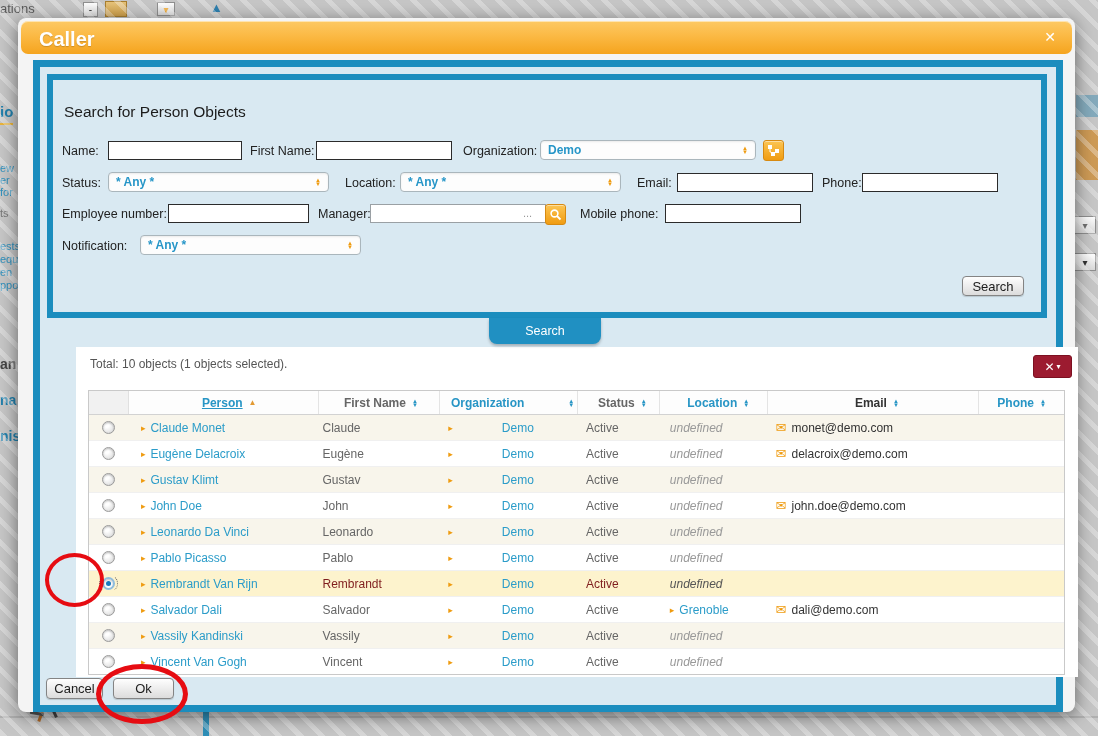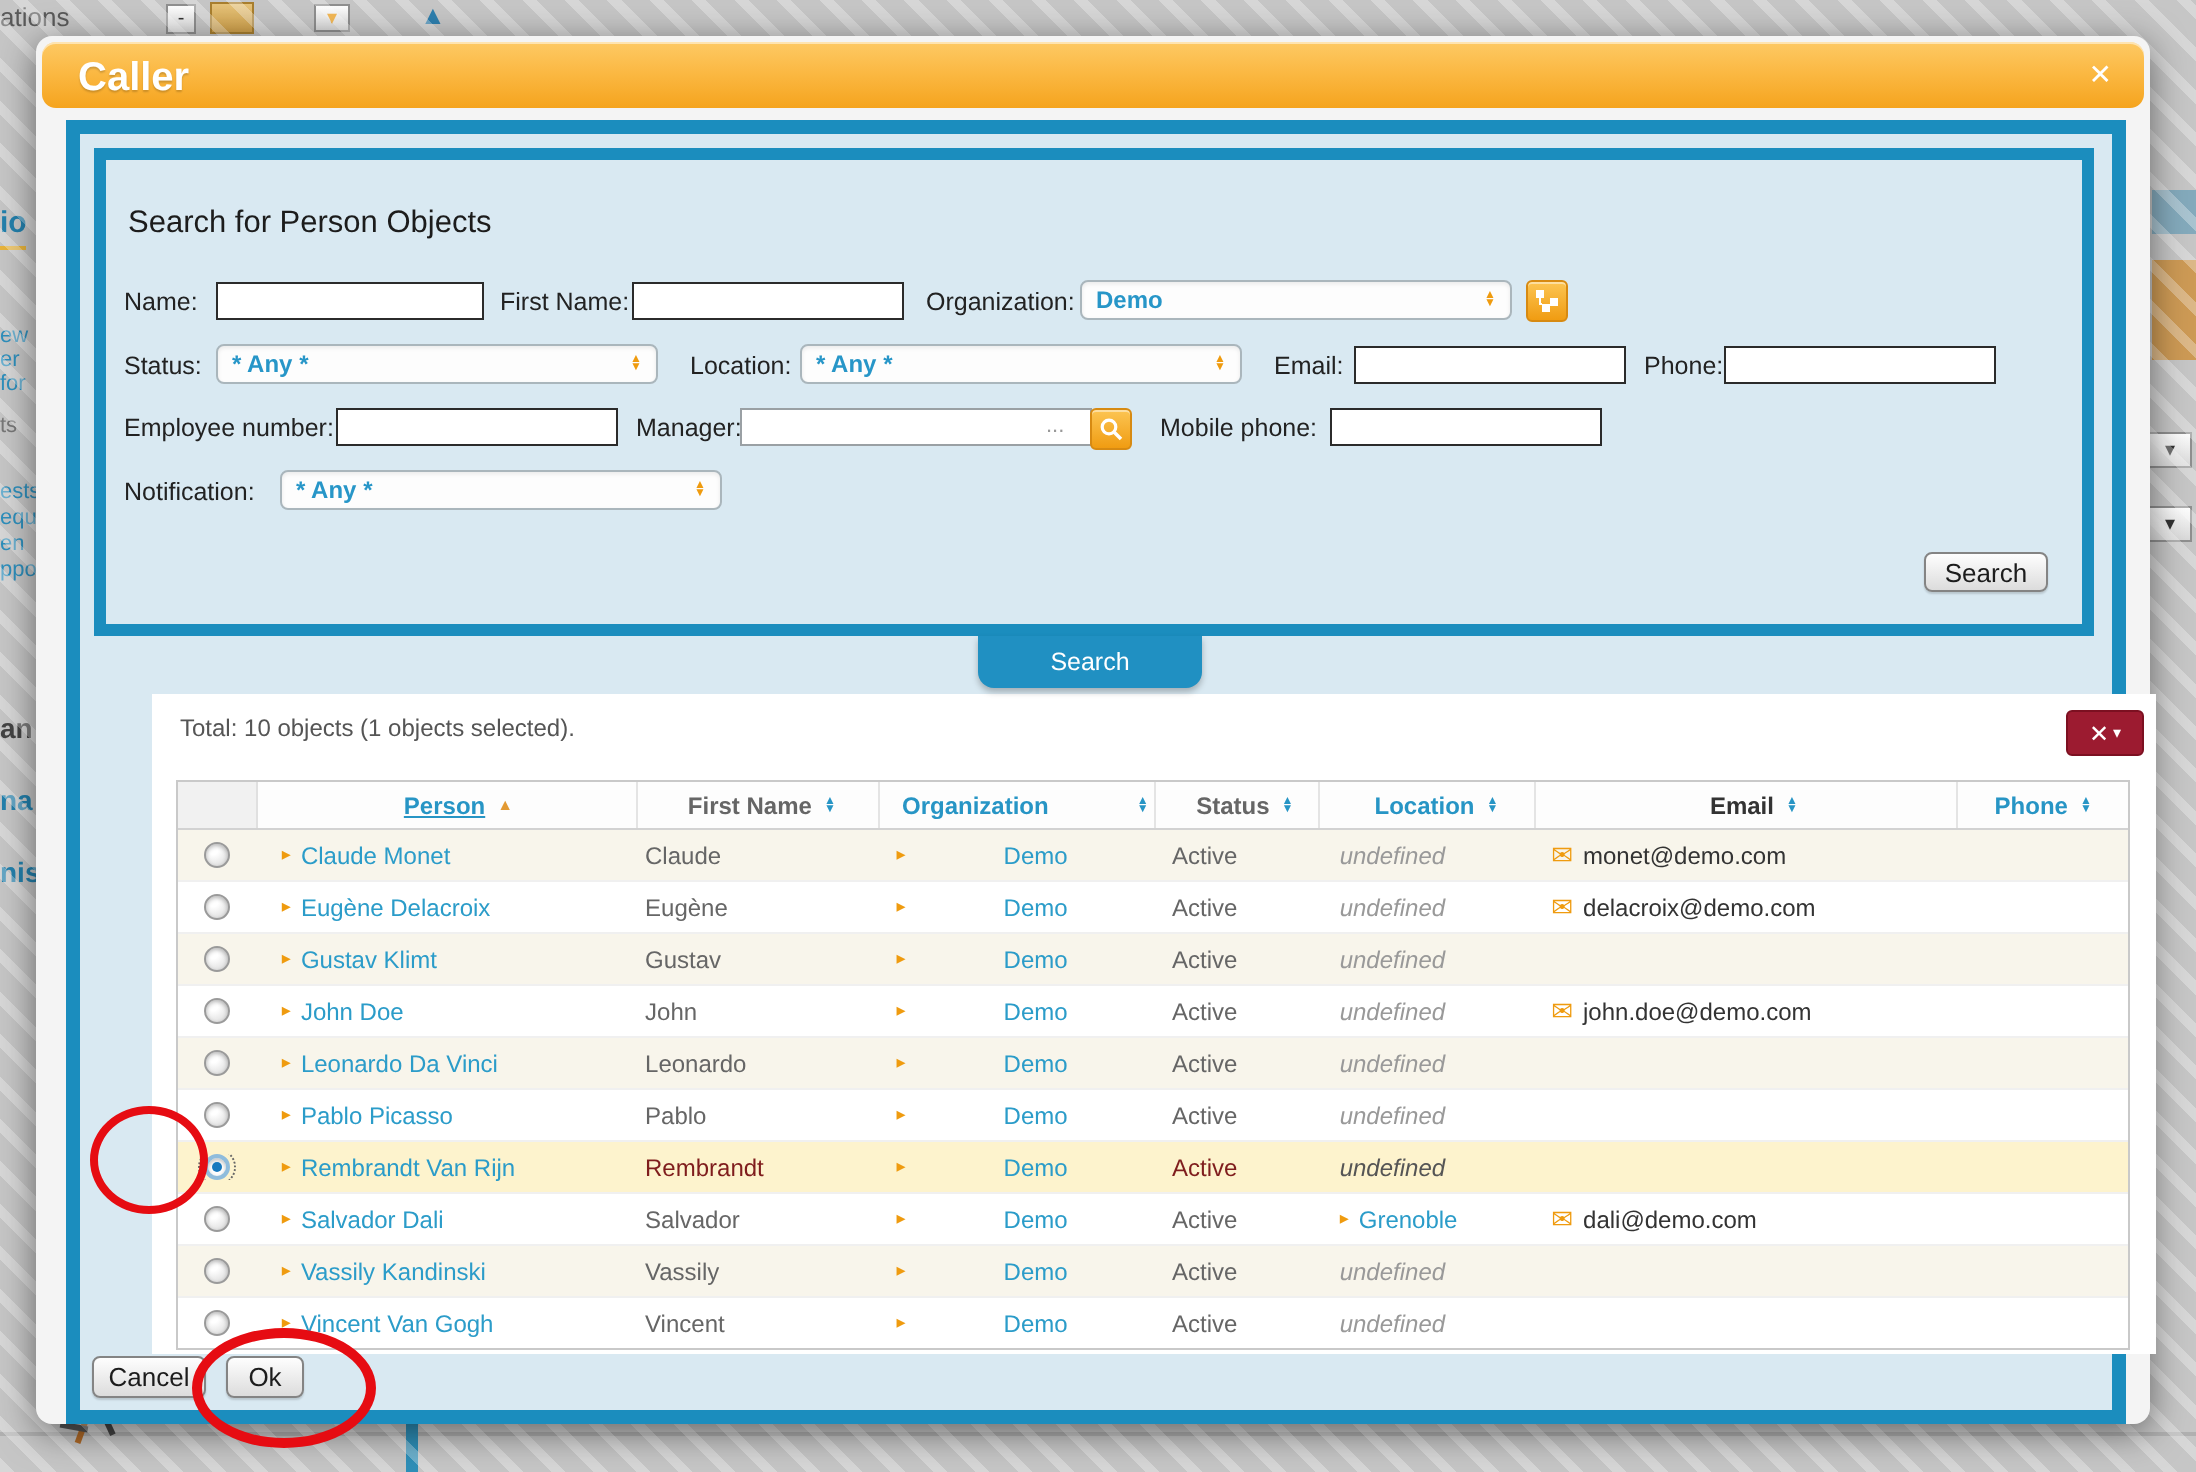--- a/index.html
+++ b/index.html
@@ -98,21 +98,21 @@
   .undef{font-style:italic;color:#999;}
   .tr.selected .undef{color:#555;}
   .env{color:#ef9b0f;font-size:13px;margin-right:5px;}
   .radio{width:13px;height:13px;border-radius:50%;box-sizing:border-box;border:1px solid #9a9a9a;cursor:pointer;
          background:radial-gradient(circle at 35% 30%,#fff 20%,#e2e2e2 75%,#c9c9c9);box-shadow:inset 0 1px 2px rgba(0,0,0,.25);}
   .radio.checked{border:2px solid #8fbcdc;background:#fff;position:relative;outline:1px dotted #666;outline-offset:2px;}
   .radio.checked::after{content:"";position:absolute;left:2px;top:2px;width:5px;height:5px;border-radius:50%;background:#1779be;}
 
   
   #cancel-btn{left:28px;top:660px;width:57px;height:21px;position:absolute;}
-  #ok-btn{left:95px;top:660px;width:39px;height:21px;position:absolute;}
+  #ok-btn{left:95px;top:660px;width:61px;height:21px;position:absolute;}
 
   
   .annot{position:absolute;border-radius:50%;z-index:50;pointer-events:none;}
   #annot-radio{left:45px;top:553px;width:51px;height:46px;border:4px solid #e60c12;}
   #annot-ok{left:96px;top:664px;width:82px;height:50px;border:5px solid #e60c12;}
 </style>
 </head>
 <body>
 
 <div id="stage">

